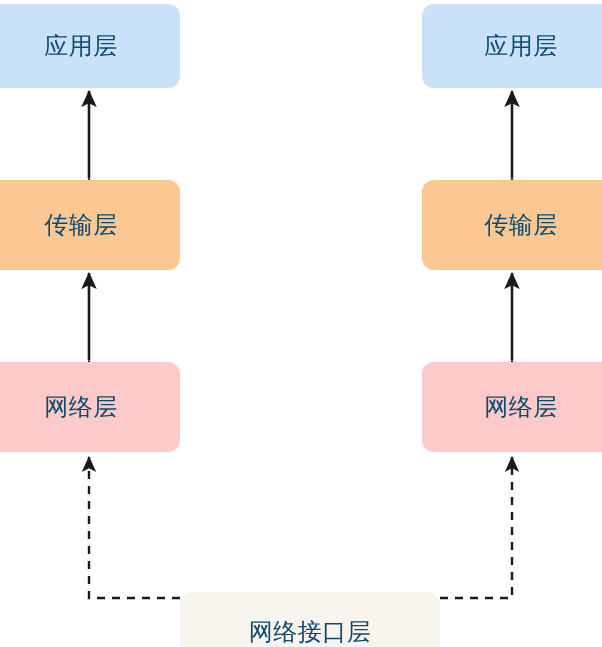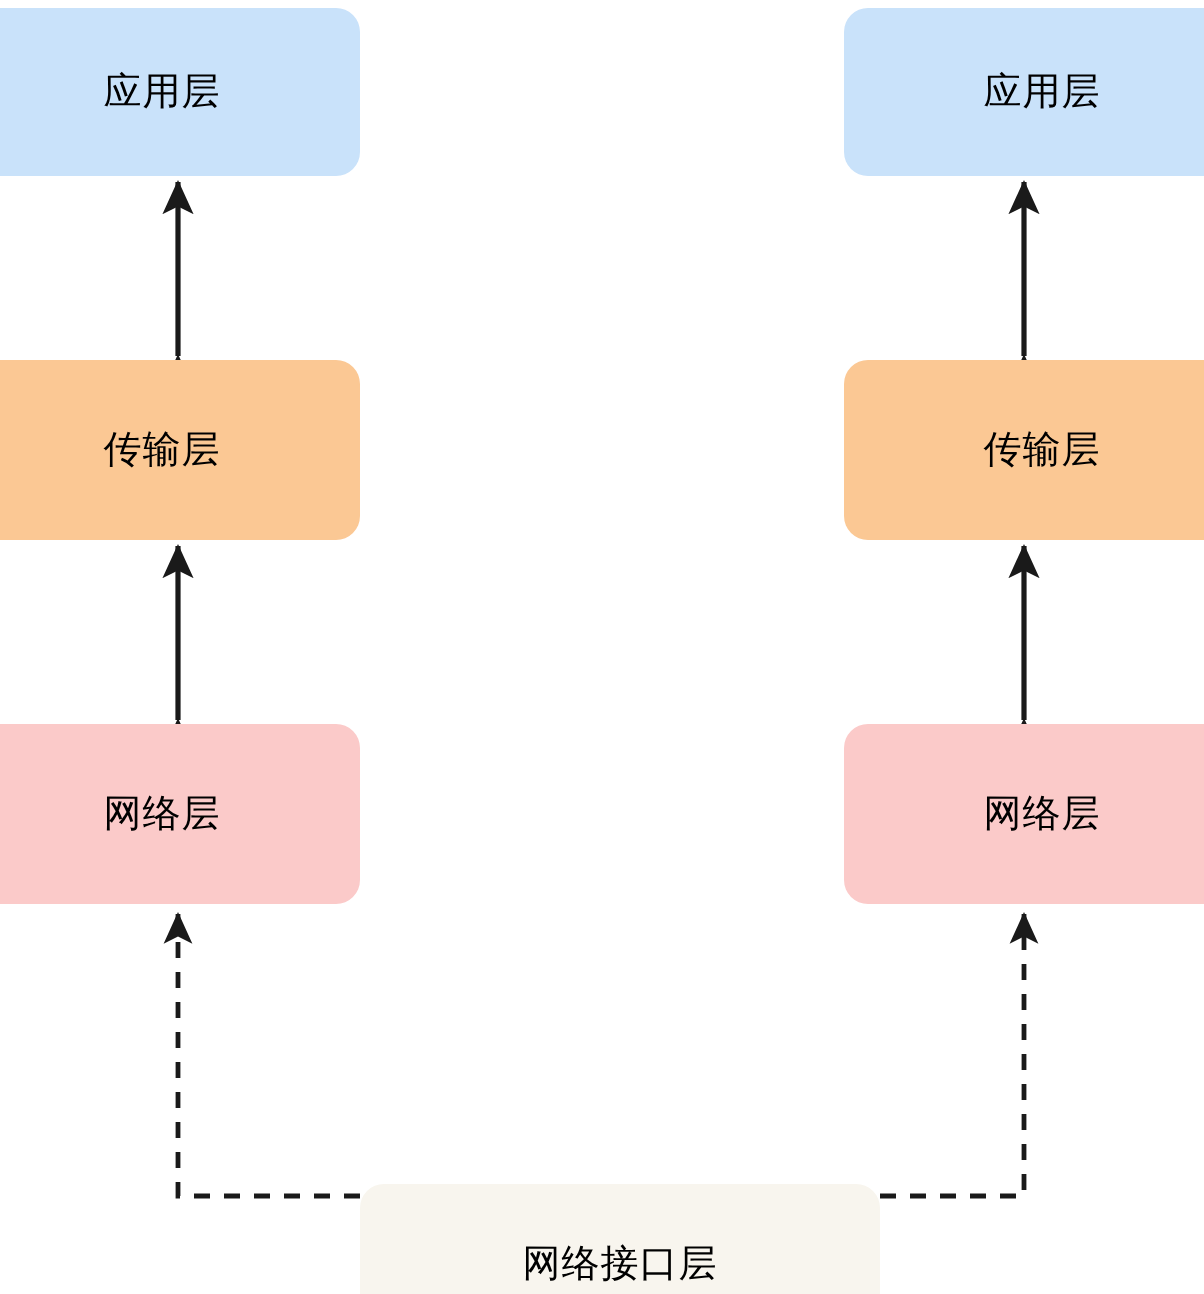--- a/index.html
+++ b/index.html
@@ -23,22 +23,22 @@
   }
   .node {
     position: absolute;
     border-radius: 12px;
     display: flex;
     align-items: center;
     justify-content: center;
     box-sizing: border-box;
   }
   .node-label {
-    font-size: 19px;
-    color: #000000;
+    font-size: 24px;
+    color: #0c4a6e;
     line-height: 1;
     letter-spacing: 0.5px;
     white-space: nowrap;
     font-family: "DejaVu Sans", "Liberation Sans", sans-serif;
   }
   
   .n-app-left   { left: -18px; top: 4px;   width: 198px; height: 84px; }
   .n-trans-left { left: -18px; top: 180px; width: 198px; height: 90px; }
   .n-net-left   { left: -18px; top: 362px; width: 198px; height: 90px; }
   

